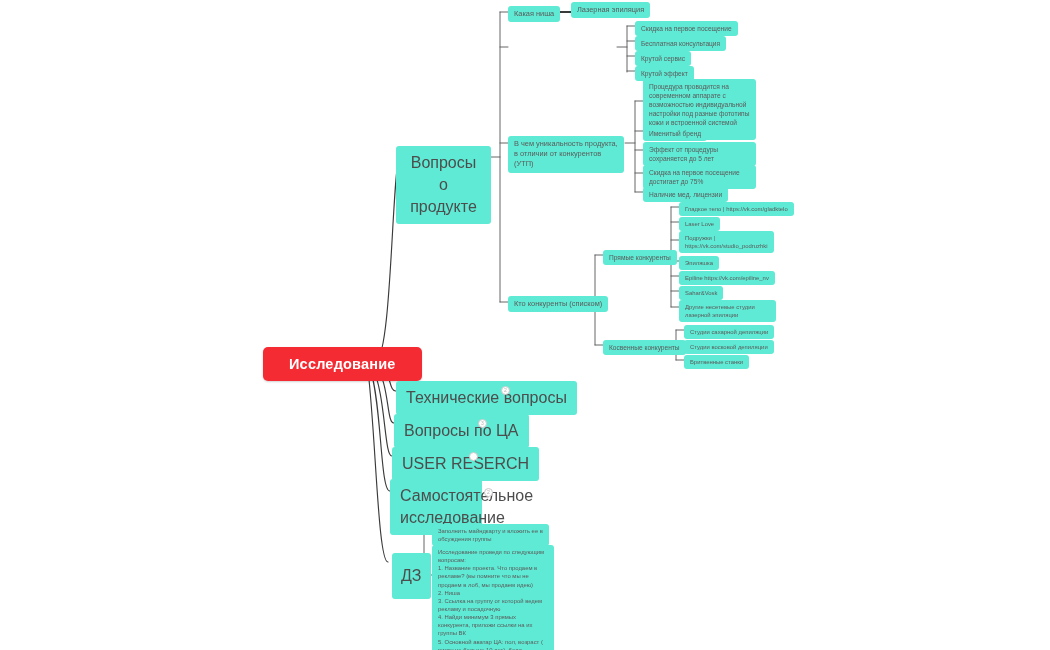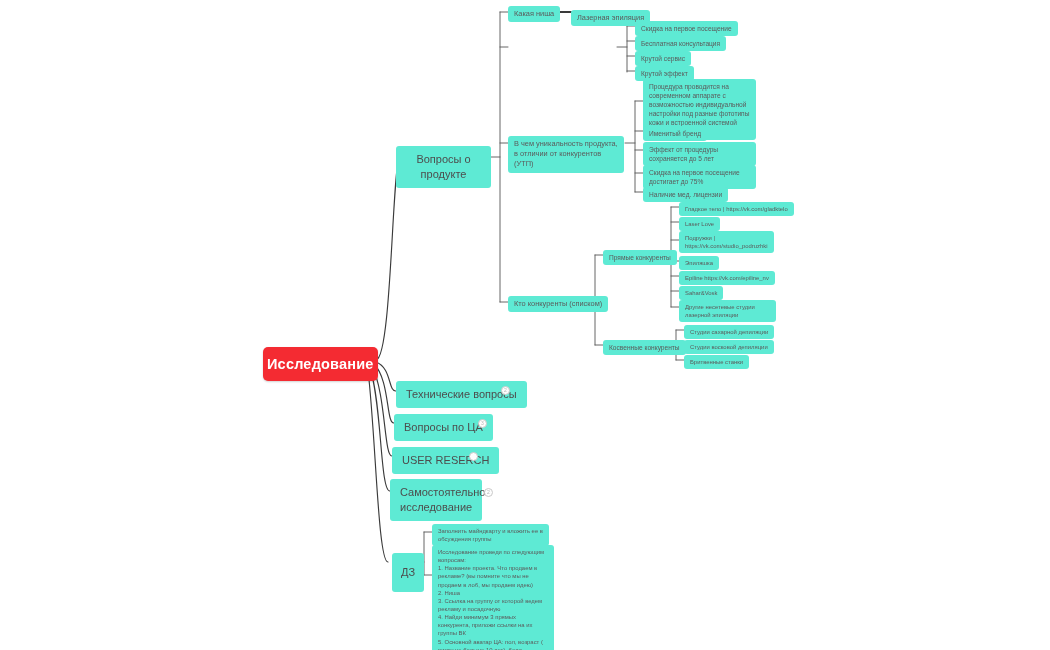--- a/index.html
+++ b/index.html
@@ -22,25 +22,25 @@
     line-height:1.38;
     padding:3px 6px;
     white-space:pre-line;
   }
   .node.root{
     background:#f42b32;
     color:#ffffff;
     font-weight:bold;
     font-size:14.5px;
     border-radius:5px;
-    padding:7px 4px;
+    padding:7px 26px;
     letter-spacing:.2px;
     box-shadow:0 1px 2px rgba(0,0,0,.18);
   }
-  .node.lvl1{ font-size:11px; padding:6px 10px; color:#4d4d4d;}
+  .node.lvl1{ font-size:16px; padding:6px 10px; color:#4d4d4d;}
   .node.lvl2{ font-size:7.4px; }
   .node.lvl3{ font-size:6.6px; }
   .node.lvl4{ font-size:5.9px; }
   .badge{
     position:absolute;
     width:9px;height:9px;
     border-radius:50%;
     border:1px solid #c9c9c9;
     background:#fdfdfd;
     color:#b5b5b5;
@@ -118,21 +118,21 @@
 
   <div class="node lvl1" style="left:392px;top:447px;">USER RESERCH</div>
   <div class="badge empty" style="left:469px;top:452px;"></div>
 
   <div class="node lvl1" style="left:390px;top:479px;width:92px;">Самостоятельное исследование</div>
   <div class="badge" style="left:484px;top:488px;">2</div>
 
   <div class="node lvl1" style="left:392px;top:553px;padding:12px 9px;">ДЗ</div>
 
   <div class="node lvl2" style="left:508px;top:6px;">Какая ниша</div>
-  <div class="node lvl2" style="left:571px;top:10px;text-align:center;">Лазерная эпиляция</div>
+  <div class="node lvl2" style="left:571px;top:2px;text-align:center;">Лазерная эпиляция</div>
 
 
   <div class="node lvl3" style="left:635px;top:21px;">Скидка на первое посещение</div>
   <div class="node lvl3" style="left:635px;top:36px;">Бесплатная консультация</div>
   <div class="node lvl3" style="left:635px;top:51px;">Крутой сервис</div>
   <div class="node lvl3" style="left:635px;top:66px;">Крутой эффект</div>
 
   <div class="node lvl2" style="left:508px;top:136px;width:116px;">В чем уникальность продукта, в отличии от конкурентов (УТП)</div>
 
   <div class="node lvl3" style="left:643px;top:79px;width:113px;">Процедура проводится на современном аппарате с возможностью индивидуальной настройки под разные фототипы кожи и встроенной системой охлаждения.</div>

